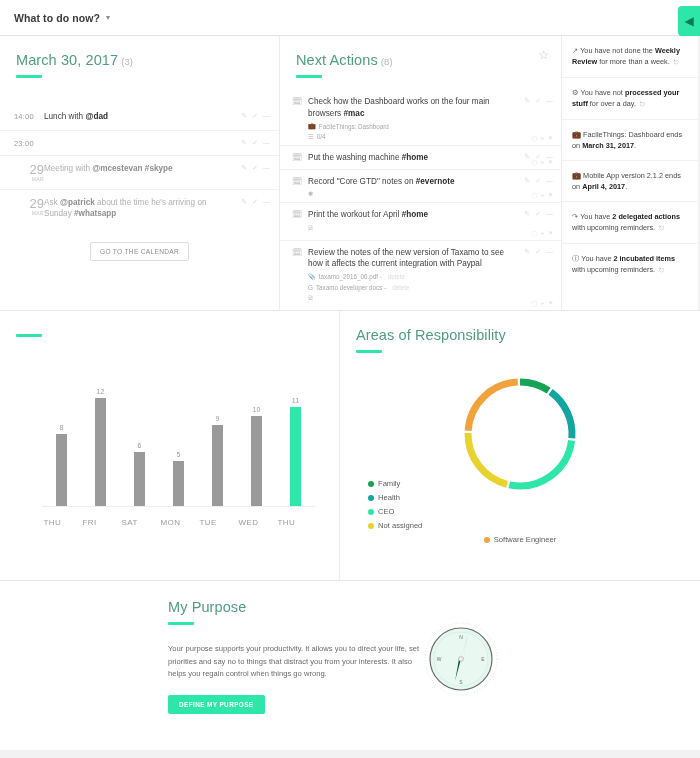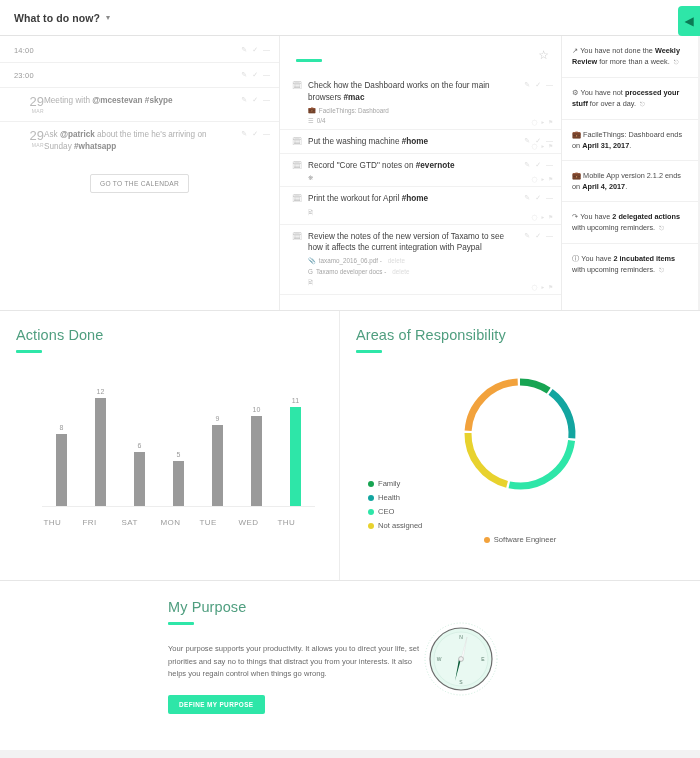--- a/index.html
+++ b/index.html
@@ -45,21 +45,21 @@
   }
   .sect-title .count { font-size: 9.5px; color: #b6b6b6; margin-left: 3px; }
   .rule { width: 26px; height: 3px; background: #2ee6a8; margin-top: 7px; border-radius: 1px; }
 
   .star-btn {
     position: absolute; right: 12px; top: 12px;
     color: #c9c9c9; font-size: 12px; cursor: pointer;
   }
 
   
-  .cal-list { margin-top: 2px; }
+  .cal-list { margin-top: 26px; }
   .cal-item {
     display: flex; padding: 7px 10px 7px 14px;
     border-bottom: 1px solid #f0f0f0; position: relative;
     min-height: 24px;
   }
   .cal-time {
     width: 30px; flex: 0 0 30px; font-size: 7.5px; color: #9a9a9a;
     padding-top: 1px; letter-spacing: .2px;
   }
   .cal-date { width: 30px; flex: 0 0 30px; text-align: right; }
@@ -177,25 +177,34 @@
     <span class="topbar-title">What to do now?</span>
     <span class="topbar-caret">▾</span>
     <div class="green-tab">
       <span class="glyph">◀</span>
     </div>
   </div>
 
   <div class="row1">
 
     <div class="col-cal">
+      <div class="sect-head">
+        <div class="sect-title">
+          <span>March 30, 2017</span><span class="count">(3)</span>
+        </div>
+        <div class="rule"></div>
+      </div>
 
       <div class="cal-list">
 
         <div class="cal-item">
           <div class="cal-time">14:00</div>
+          <div class="cal-body">
+            <div class="cal-text"><span>Lunch with </span><b>@dad</b></div>
+          </div>
           <div class="cal-acts">
             <span>✎</span>
             <span>✓</span>
             <span>—</span>
           </div>
         </div>
 
 
         <div class="cal-item">
           <div class="cal-time">23:00</div>
@@ -238,20 +247,23 @@
 
       </div>
 
       <div class="calendar-btn-wrap">
         <span class="calendar-btn">GO TO THE CALENDAR</span>
       </div>
     </div>
 
     <div class="col-next">
       <div class="sect-head">
+        <div class="sect-title">
+          <span>Next Actions</span><span class="count">(8)</span>
+        </div>
         <div class="rule"></div>
       </div>
       <span class="star-btn">☆</span>
 
       <div class="na-list">
 
         <div class="na-item">
           <div class="na-check">🗓</div>
           <div class="na-body">
             <div class="na-text"><span>Check how the Dashboard works on the four main browsers </span><b>#mac</b></div>
@@ -367,39 +379,38 @@
     </div>
 
     <div class="col-notes">
       <div class="note">
         <span class="ico">↗</span><span>You have not done the </span><b>Weekly Review</b><span> for more than a week.</span> <span class="ext">⎋</span>
       </div>
       <div class="note">
         <span class="ico">⚙</span><span>You have not </span><b>processed your stuff</b><span> for over a day.</span> <span class="ext">⎋</span>
       </div>
       <div class="note">
-        <span class="ico">💼</span><span>FacileThings: Dashboard ends on </span><b>April 31, 2017</b><span>.</span>
+        <span class="ico">💼</span><span>FacileThings: Dashboard ends on </span><b>March 31, 2017</b><span>.</span>
       </div>
       <div class="note">
         <span class="ico">💼</span><span>Mobile App version 2.1.2 ends on </span><b>April 4, 2017</b><span>.</span>
       </div>
       <div class="note">
         <span class="ico">↷</span><span>You have </span><b>2 delegated actions</b><span> with upcoming reminders.</span> <span class="ext">⎋</span>
       </div>
       <div class="note" style="border-bottom:none;">
         <span class="ico">ⓘ</span><span>You have </span><b>2 incubated items</b><span> with upcoming reminders.</span> <span class="ext">⎋</span>
       </div>
     </div>
   </div>
 
   <div class="row2">
 
     <div class="col-bars">
       <div class="sect-head">
-        <div class="sect-title">Actions Done</div>
         <div class="rule"></div>
       </div>
       <div class="chart-area">
         <div class="bars" id="bars">
             <div class="bar-col">
               <div class="bar-val">8</div>
               <div class="bar" style="height: 72px;"></div>
             </div>
             <div class="bar-col">
               <div class="bar-val">12</div>

